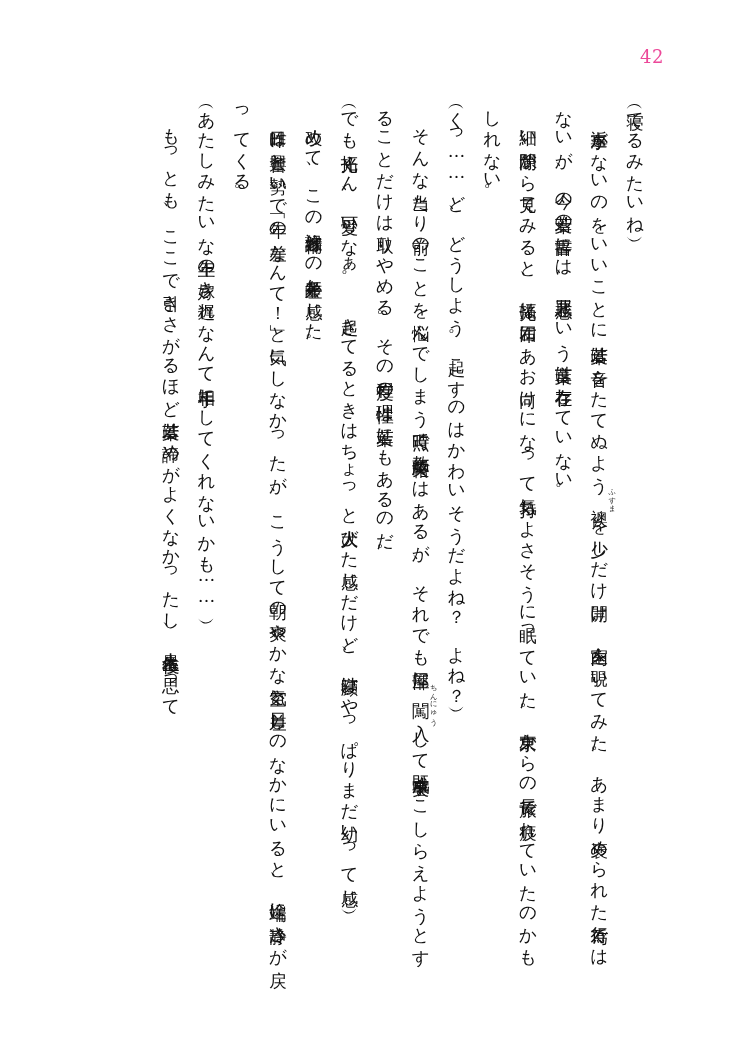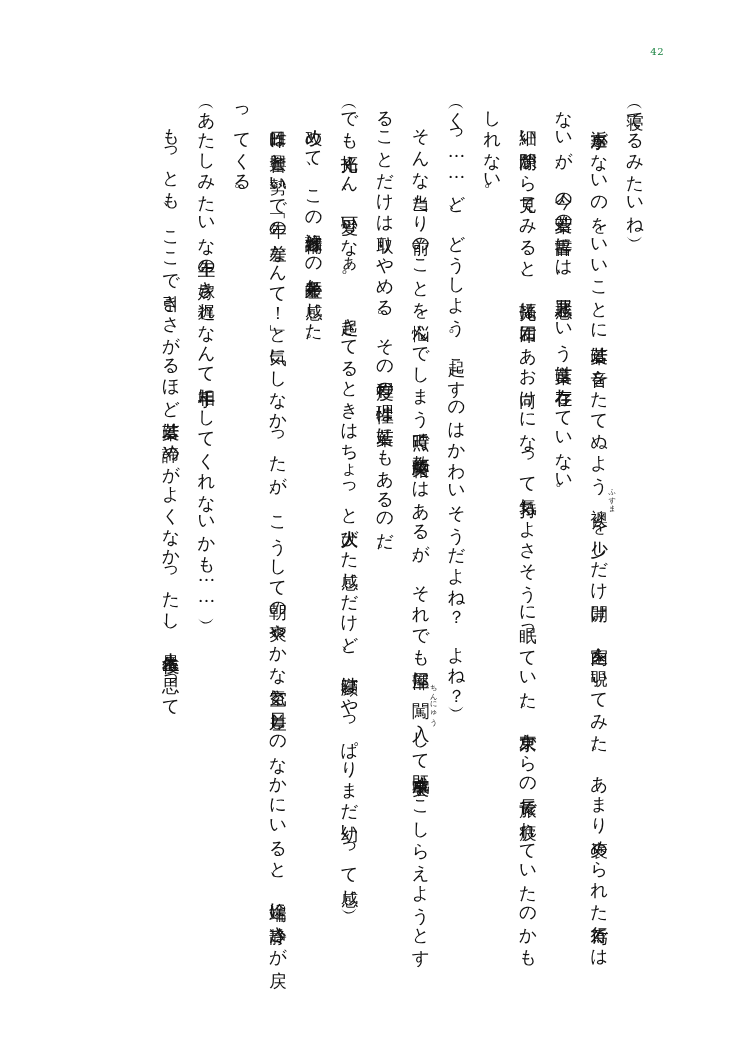--- a/index.html
+++ b/index.html
@@ -19,23 +19,23 @@
     position: absolute;
     left: 0; top: 0;
     width: 736px;
     height: 1038px;
     background: #fff;
   }
   .page-number {
     position: absolute;
     top: 46px;
     right: 72px;
-    font-size: 10px;
+    font-size: 18px;
     font-family: "DejaVu Serif", "Liberation Serif", serif;
-    color: #15803d;
+    color: #ec4899;
     letter-spacing: 0.5px;
   }
   .text-block {
     position: absolute;
     top: 98px;
     left: 92px;
     width: 560px;
     height: 860px;
     writing-mode: vertical-rl;
     text-orientation: upright;

